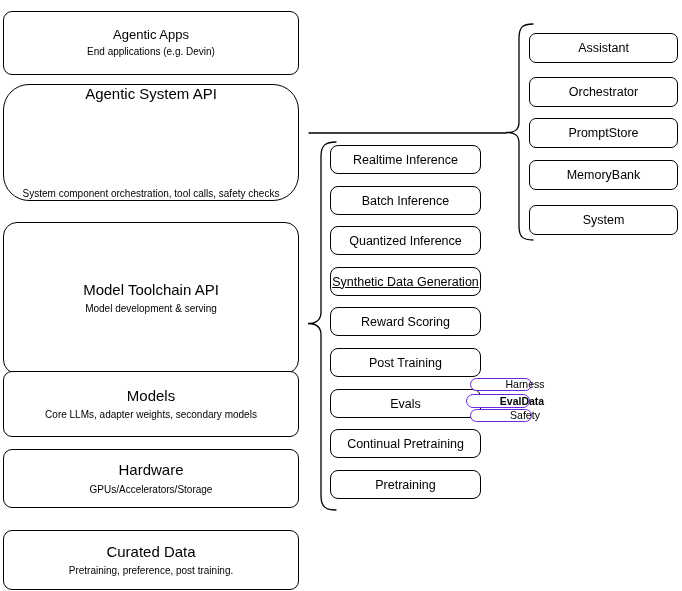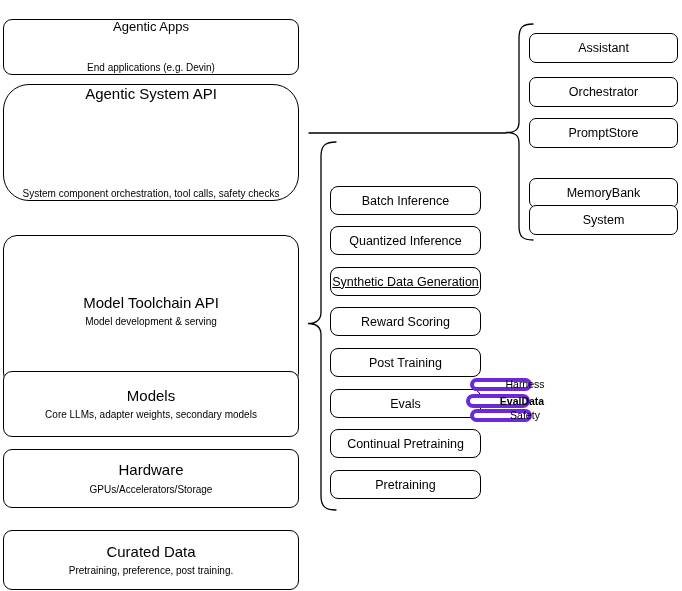--- a/index.html
+++ b/index.html
@@ -22,58 +22,58 @@
     align-items: center;
     justify-content: center;
     text-align: center;
     z-index: 2;
   }
   .title { font-size: 15px; line-height: 1.15; }
   .subtitle { font-size: 10px; line-height: 1.2; margin-top: 5px; }
 
   
   .lbox { left: 3px; width: 296px; }
-  .b1 { top: 19px;   height: 56px;  border-radius: 9px; justify-content: space-between; }
+  .b1 { top: 11px;   height: 64px;  border-radius: 9px; }
   .b1 .title { font-size: 13px; }
   .b1 .subtitle { margin-top: 4px; }
   .b2 { top: 84px;  height: 117px; border-radius: 26px; justify-content: space-between; }
-  .b3 { top: 235px; height: 152px; border-radius: 14px; }
+  .b3 { top: 222px; height: 152px; border-radius: 14px; }
   .b4 { top: 371px; height: 66px;  border-radius: 9px; }
   .b5 { top: 449px; height: 59px;  border-radius: 9px; }
   .b6 { top: 530px; height: 60px;  border-radius: 9px; }
 
   
   .mbox { left: 330px; width: 151px; height: 29px; border-radius: 8px; font-size: 12.5px; }
   .m0 { top: 145px; } .m1 { top: 186px; } .m2 { top: 226px; }
   .m3 { top: 267px; text-decoration: underline; } .m4 { top: 307px; } .m5 { top: 348px; }
   .m6 { top: 389px; } .m7 { top: 429px; } .m8 { top: 470px; }
 
   
   .oval {
     position: absolute;
     background: #ffffff;
-    border: 4px solid #6d28d9;
+    border: 1px solid #6d28d9;
     box-sizing: border-box;
     border-radius: 8px;
     font-size: 10.5px;
     line-height: 1;
     display: flex;
     align-items: center;
     justify-content: center;
     z-index: 5;
     padding-left: 48px;
   }
   .o0 { left: 470px; top: 378px; width: 62px; height: 13px; }
   .o1 { left: 466px; top: 394px; width: 64px; height: 14px; font-weight: bold; }
   .o2 { left: 470px; top: 409px; width: 62px; height: 13px; }
 
   
   .rbox { left: 529px; width: 149px; height: 30px; border-radius: 7px; font-size: 12.5px; }
   .r0 { top: 33px; } .r1 { top: 77px; } .r2 { top: 118px; }
-  .r3 { top: 178px; } .r4 { top: 205px; }
+  .r3 { top: 160px; } .r4 { top: 205px; }
 
   .overlay {
     position: absolute;
     left: 0; top: 0;
     width: 682px; height: 591px;
     z-index: 1;
     pointer-events: none;
   }
   .overlay path { stroke: #000000; stroke-width: 1.3; fill: none; stroke-linecap: round; }
 </style>
@@ -106,20 +106,21 @@
   </div>
   <div class="node lbox b5">
     <div class="title">Hardware</div>
     <div class="subtitle">GPUs/Accelerators/Storage</div>
   </div>
   <div class="node lbox b6">
     <div class="title">Curated Data</div>
     <div class="subtitle">Pretraining, preference, post training.</div>
   </div>
 
+  <div class="node mbox m0">Realtime Inference</div>
   <div class="node mbox m1">Batch Inference</div>
   <div class="node mbox m2">Quantized Inference</div>
   <div class="node mbox m3">Synthetic Data Generation</div>
   <div class="node mbox m4">Reward Scoring</div>
   <div class="node mbox m5">Post Training</div>
   <div class="node mbox m6">Evals</div>
   <div class="node mbox m7">Continual Pretraining</div>
   <div class="node mbox m8">Pretraining</div>
 
   <div class="oval o0">Harness</div>

